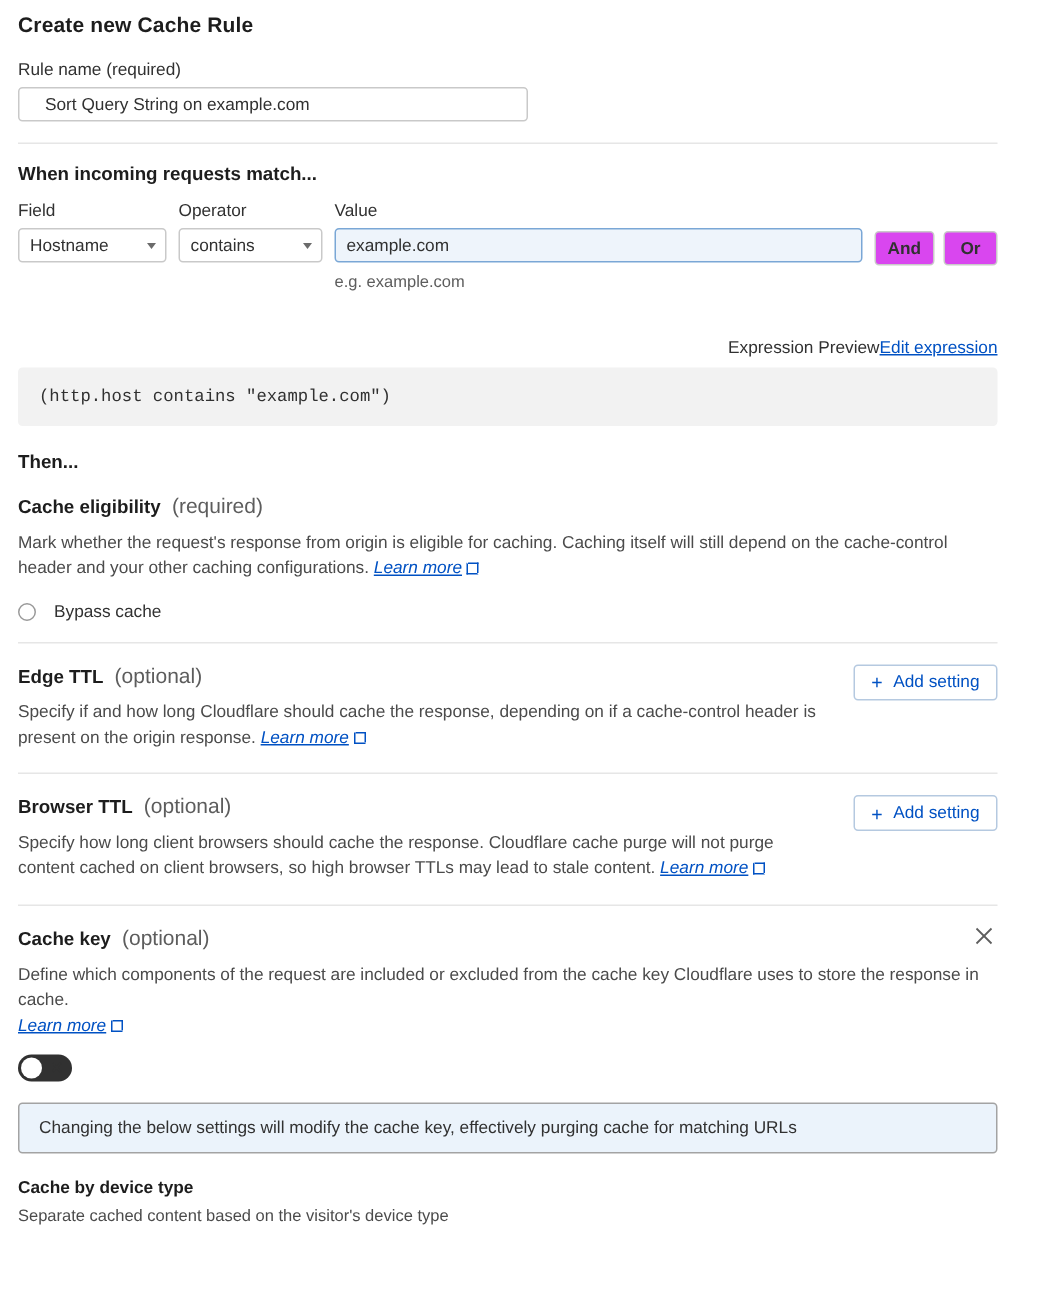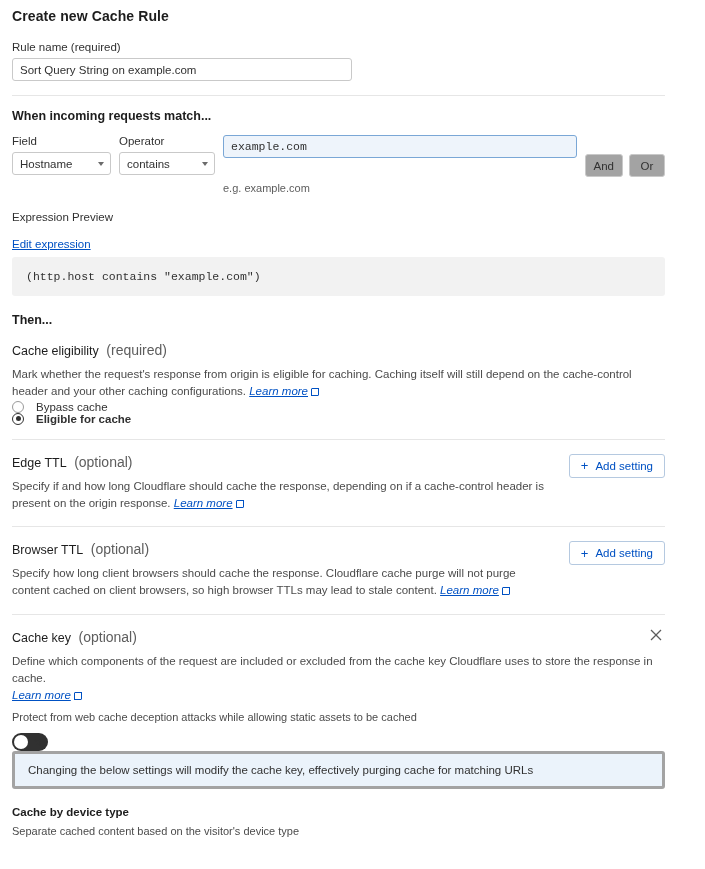--- a/index.html
+++ b/index.html
@@ -33,21 +33,21 @@
   }
   .hint {
     font-size: 11.5px;
     color: #5d5d5d;
     margin-top: 5px;
   }
   input.text-input {
     height: 23px;
     border: 1px solid #c9c9c9;
     border-radius: 3px;
-    padding: 0 7px;
+    padding: 0 17px;
     font-size: 11.5px;
     font-family: "Liberation Sans", sans-serif;
     color: #313131;
     background: #fff;
     outline: none;
   }
   .rule-name-input { width: 340px; }
   hr.sep {
     border: 0;
     border-top: 1px solid #e6e6e6;
@@ -96,56 +96,56 @@
     border-top: 4px solid #6b6b6b;
   }
   .value-input {
     width: 100%;
     height: 23px;
     border: 1px solid #7aa7d6;
     border-radius: 3px;
     background: #eef4fb;
     padding: 0 7px;
     font-size: 11.5px;
-    font-family: Liberation Mono, monospace;
+    font-family: Liberation Sans, sans-serif;
     color: #313131;
     outline: none;
   }
   .logic-btns {
     display: flex;
     gap: 6px;
     padding-top: 19px;
   }
   .logic-btn {
     height: 23px;
     min-width: 36px;
     border: 1px solid #c9c9c9;
     border-radius: 3px;
-    background: #a3a3a3;
+    background: #d946ef;
     font-size: 11.5px;
     color: #313131;
     display: flex;
     align-items: center;
     justify-content: center;
     cursor: pointer;
     padding: 0 8px;
+    font-weight: bold;
   }
   .eg-hint {
     font-size: 11px;
     color: #5d5d5d;
     margin-top: 5px;
     margin-left: 211px;
   }
   .expr-header {
     display: flex;
     align-items: baseline;
-    justify-content: flex-start;
+    justify-content: flex-end;
     margin-top: 17px;
     margin-bottom: 7px;
-    flex-direction: column;
   }
   .expr-label { font-size: 11.5px; color: #313131; }
   .edit-expr {
     font-size: 11.5px;
     color: #0051c3;
     text-decoration: underline;
     cursor: pointer;
     margin-top: 15px;
   }
   .expr-box {
@@ -158,21 +158,21 @@
   }
   .then {
     font-size: 12.5px;
     font-weight: bold;
     color: #1d1d1d;
     margin-top: 17px;
     margin-bottom: 14px;
   }
   .sub-head {
     font-size: 12.5px;
-    font-weight: normal;
+    font-weight: bold;
     color: #1d1d1d;
     display: inline;
   }
   .sub-opt {
     font-size: 14px;
     color: #5d5d5d;
     font-weight: normal;
     display: inline;
     margin-left: 3px;
   }
@@ -211,20 +211,21 @@
     position: absolute;
     right: 0; top: 0;
     width: 6px; height: 6px;
     border: 1px solid #0051c3;
     border-bottom: 0;
     border-left: 0;
   }
   .radio-row {
     display: flex;
     align-items: center;
+    margin-top: 13px;
     cursor: pointer;
   }
   .radio {
     width: 12px; height: 12px;
     border-radius: 50%;
     border: 1px solid #9a9a9a;
     background: #fff;
     margin-right: 12px;
     position: relative;
     flex: none;
@@ -300,26 +301,27 @@
     font-size: 9px;
     font-weight: bold;
     color: #fff;
     top: 50%;
     transform: translateY(-50%);
   }
   .toggle.off .mark { right: 5px; color: #313131; font-size: 10px; }
   .toggle.off .knob { left: 2px; right: auto; }
   .toggle.off .mark { right: 6px; }
   .notice {
-    border: 3px solid #a3a3a3;
+    border: 1px solid #a3a3a3;
     background: #ebf3fb;
     border-radius: 3px;
     font-size: 11.5px;
     color: #313131;
     padding: 10px 13px;
+    margin-top: 14px;
   }
   .sub-title2 {
     font-size: 11.5px;
     font-weight: bold;
     color: #1d1d1d;
     margin-top: 17px;
   }
   .sub-desc {
     font-size: 11px;
     color: #4b4b4b;
@@ -349,20 +351,21 @@
       </div>
     </div>
     <div class="operator-col">
       <div class="col-label">Operator</div>
       <div class="select-box">
         <span>contains</span>
         <span class="caret"></span>
       </div>
     </div>
     <div class="value-col">
+      <div class="col-label">Value</div>
       <input class="value-input" value="example.com" style="">
     </div>
     <div class="logic-btns">
       <div class="logic-btn">And</div>
       <div class="logic-btn">Or</div>
     </div>
   </div>
   <div class="eg-hint">e.g. example.com</div>
 
   <div class="expr-header">
@@ -379,24 +382,20 @@
       <span class="sub-head">Cache eligibility</span>
       <span class="sub-opt">(required)</span>
     </div>
     <div class="desc">
       <span>Mark whether the request's response from origin is eligible for caching. Caching itself will still depend on the cache-control header and your other caching configurations.</span>
       <span class="learn">Learn more</span><span class="ext-icon"></span>
     </div>
     <div class="radio-row">
       <span class="radio"></span>
       <span class="radio-label">Bypass cache</span>
-    </div>
-    <div class="radio-row">
-      <span class="radio checked"></span>
-      <span class="radio-label bold">Eligible for cache</span>
     </div>
   </div>
 
   <hr class="sep">
 
   
   <div class="block">
     <div class="block-row">
       <div class="block-left">
         <div>
@@ -449,21 +448,20 @@
     </div>
     <div>
       <span class="sub-head">Cache key</span>
       <span class="sub-opt">(optional)</span>
     </div>
     <div class="desc">
       <span>Define which components of the request are included or excluded from the cache key Cloudflare uses to store the response in cache.</span><br>
       <span class="learn">Learn more</span><span class="ext-icon"></span>
     </div>
 
-    <div class="sub-desc">Protect from web cache deception attacks while allowing static assets to be cached</div>
     <div class="toggle off">
       <span class="knob"></span>
       <span class="mark">✕</span>
     </div>
 
     <div class="notice">Changing the below settings will modify the cache key, effectively purging cache for matching URLs</div>
 
     <div class="sub-title2">Cache by device type</div>
     <div class="sub-desc">Separate cached content based on the visitor's device type</div>
 

